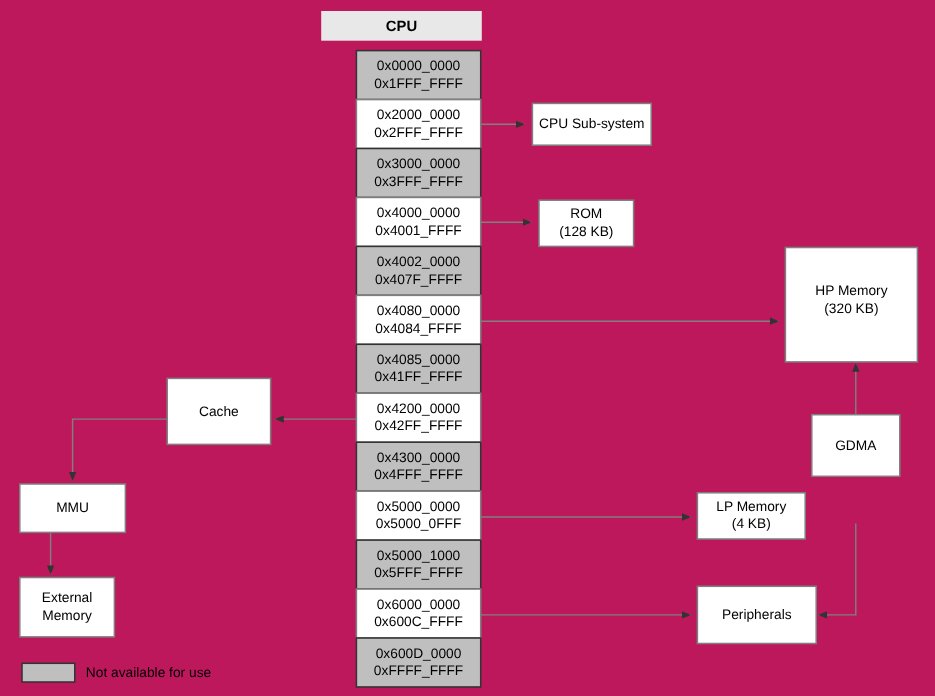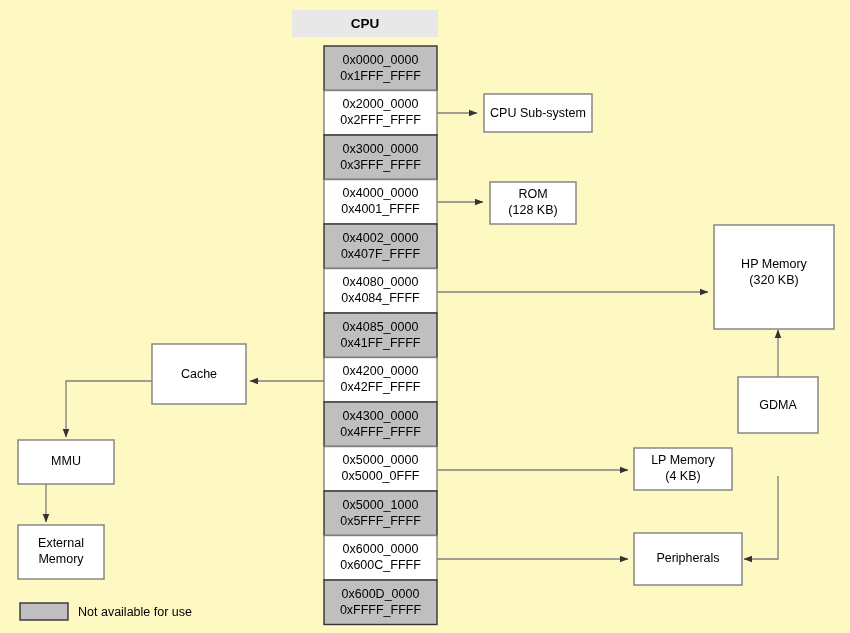--- a/index.html
+++ b/index.html
@@ -1,18 +1,18 @@
 <!DOCTYPE html>
 <html><head>
 <meta charset="utf-8">
 <style>
   html,body{margin:0;padding:0;background:#ffffff;}
   body{width:850px;height:633px;overflow:hidden;
        font-family:"Liberation Sans","DejaVu Sans",sans-serif;}
-  #stage{position:relative;width:850px;height:633px;background:#fef9c3;}
+  #stage{position:relative;width:850px;height:633px;background:#be185d;}
   svg{position:absolute;top:0;left:0;width:850px;height:633px;}
   .bx{fill:#ffffff;stroke:#7f7f7f;stroke-width:1.4;}
   .bx-gray{fill:#bfbfbf;stroke:#333333;stroke-width:1.4;}
   .hdr{fill:#e8e8e8;stroke:none;}
   .lbl{font-family:"Liberation Sans","DejaVu Sans",sans-serif;font-size:12.5px;fill:#000;
        text-anchor:middle;dominant-baseline:middle;}
   .lbl-addr{font-size:12.5px;}
   .lbl-hdr{font-size:13.5px;font-weight:bold;}
   .lbl-legend{font-size:12.5px;text-anchor:start;}
   .ln{stroke:#7f7f7f;stroke-width:1.3;fill:none;}

